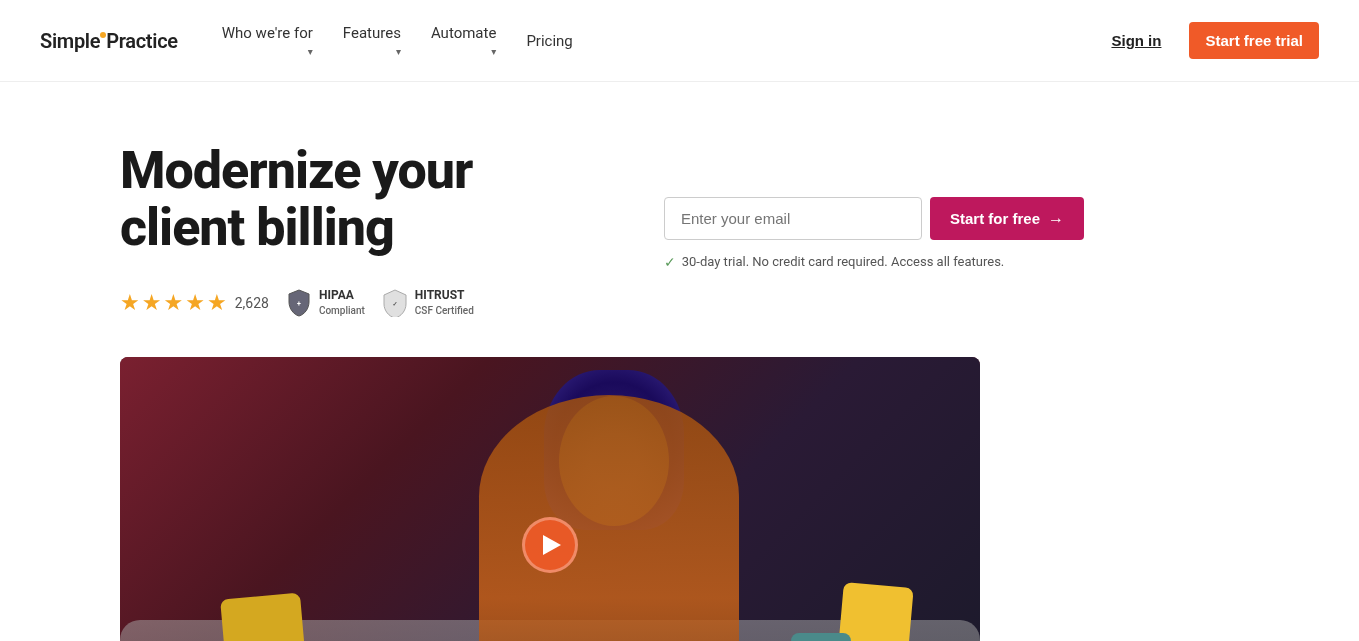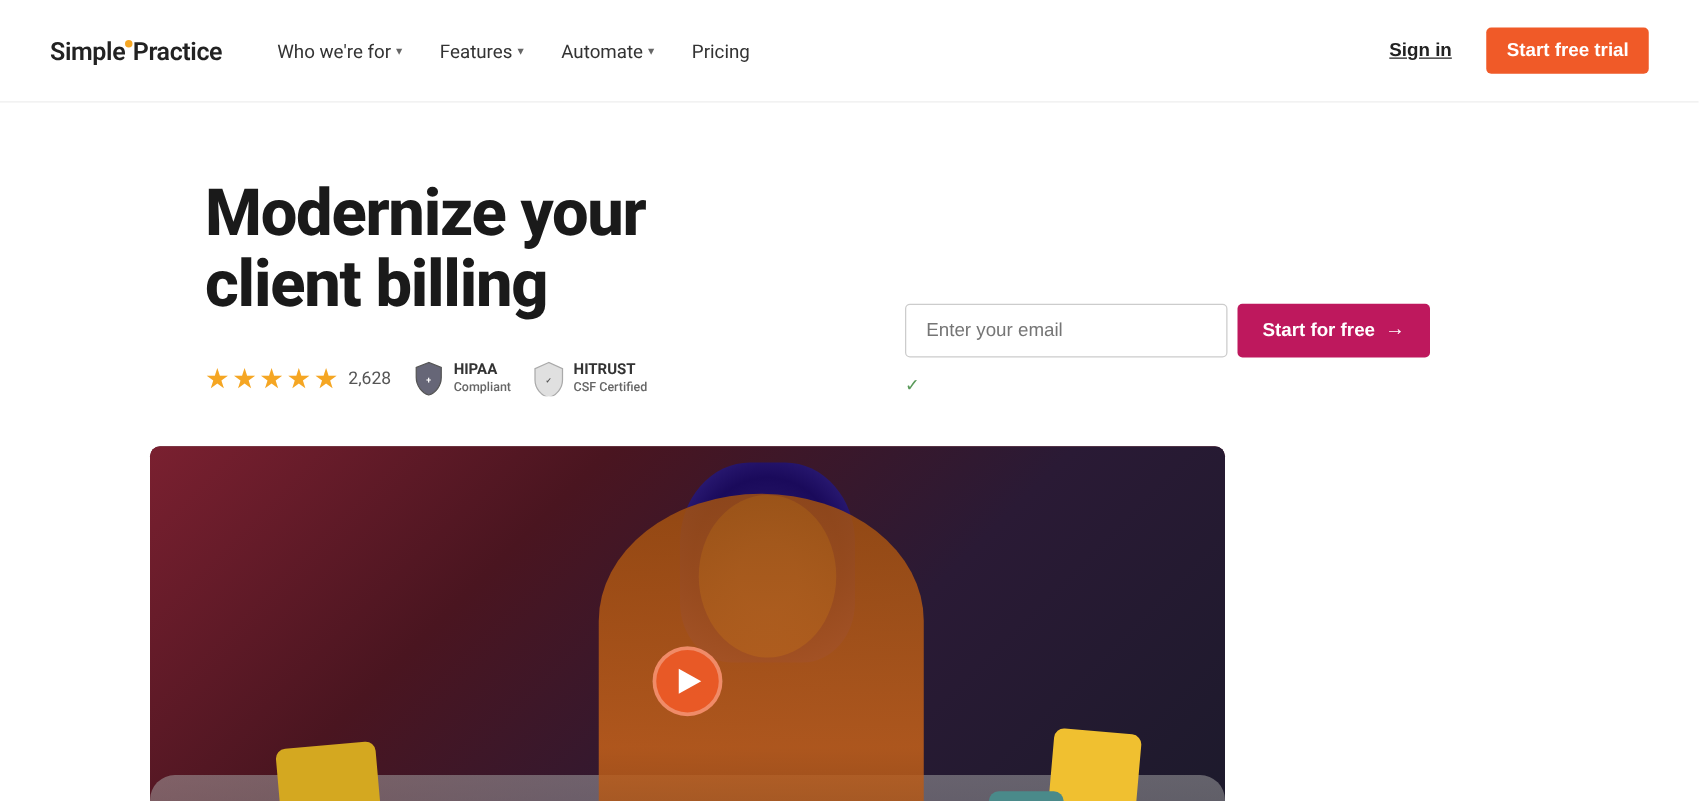--- a/index.html
+++ b/index.html
@@ -29,29 +29,30 @@
       letter-spacing: -0.3px;
     }
     .nav-links {
       display: flex;
       align-items: center;
       gap: 6px;
       flex: 1;
     }
     .nav-item {
       display: flex;
-      align-items: center;
+      align-items: flex-end;
       gap: 4px;
       padding: 8px 12px;
       font-size: 15px;
       color: #333;
       cursor: pointer;
       border-radius: 4px;
       white-space: nowrap;
       text-decoration: none;
+      flex-direction: column;
     }
     .nav-chevron {
       font-size: 10px;
       color: #666;
     }
     .nav-right {
       display: flex;
       align-items: center;
       gap: 16px;
     }
@@ -73,24 +74,23 @@
       padding: 10px 16px;
       font-size: 15px;
       font-weight: 600;
       cursor: pointer;
       white-space: nowrap;
     }
 
     
     .hero {
       display: flex;
-      align-items: flex-end;
+      align-items: center;
       padding: 60px 120px 40px 120px;
-      gap: 80px;
-      margin-left: 44px;
+      gap: 64px;
     }
     .hero-left {
       flex: 1;
       max-width: 480px;
     }
     .hero-title {
       font-size: 52px;
       font-weight: 800;
       color: #1a1a1a;
       line-height: 1.1;
@@ -412,20 +412,21 @@
   <div class="hero-right">
     <div class="email-form">
       <input class="email-input" type="email" placeholder="Enter your email" style="">
       <button class="start-for-free-btn">
         <span>Start for free</span>
         <span class="arrow-icon">→</span>
       </button>
     </div>
     <div class="trial-note">
       <span class="check-icon">✓</span>
+      <span>30-day trial. No credit card required. Access all features.</span>
     </div>
   </div>
 </section>
 
 <section class="video-section">
   <div class="video-container">
     <div class="video-bg">
 
       <div class="sofa-area"></div>
 

